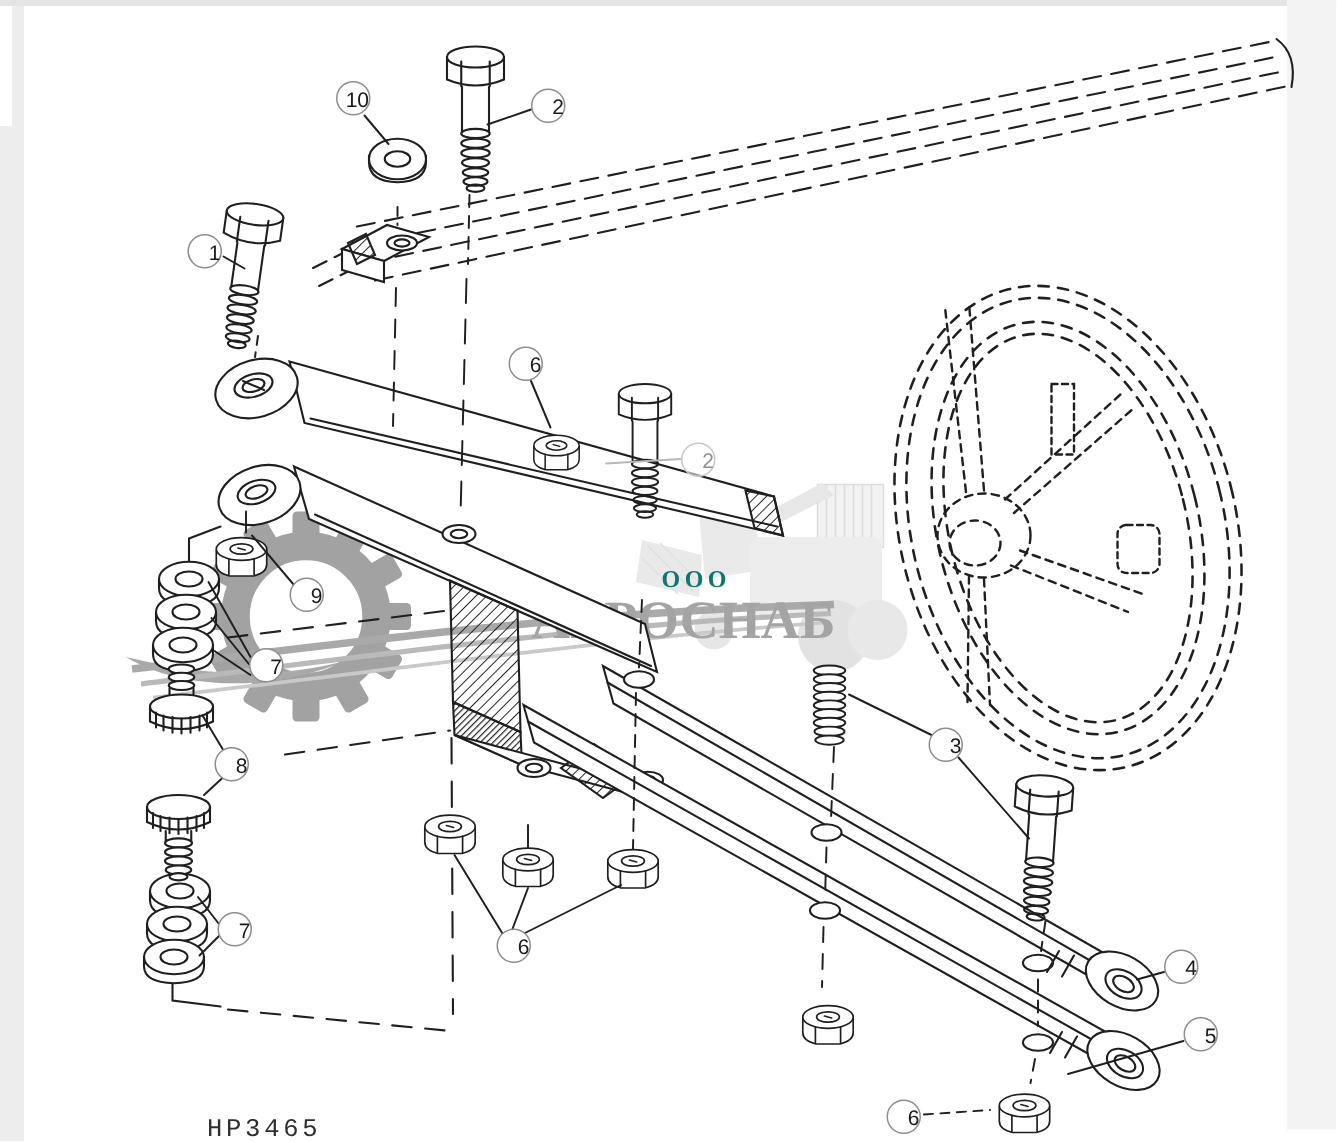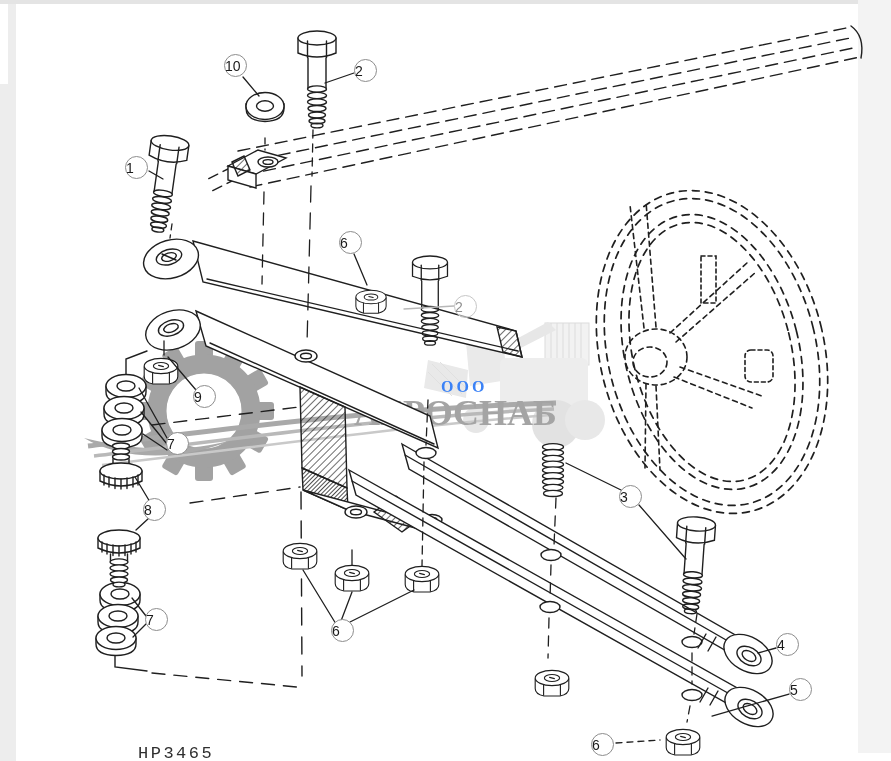--- a/index.html
+++ b/index.html
@@ -4,26 +4,26 @@
 <style>
   html,body{margin:0;padding:0;background:#fff;}
   .stage{position:relative;width:891px;height:761px;background:#fff;overflow:hidden;
          font-family:"Liberation Sans",sans-serif;}
   .strip-top{position:absolute;left:0;top:0;width:891px;height:4px;background:#e4e4e4;}
   .margin-left{position:absolute;left:0;top:4px;width:16px;height:757px;background:#ededed;}
   .margin-left-white{position:absolute;left:0;top:4px;width:8px;height:80px;background:#ffffff;}
   .margin-right{position:absolute;left:858px;top:0;width:33px;height:753px;background:#f3f3f3;}
   svg.layer{position:absolute;left:0;top:0;width:891px;height:761px;}
   .wm-ooo{position:absolute;left:441px;top:378px;font-family:"Liberation Serif",serif;
-          font-size:16px;letter-spacing:3px;color:#3b82f6;font-weight:600;}
+          font-size:16px;letter-spacing:3px;color:#0f766e;font-weight:600;}
   .wm-name{position:absolute;left:354px;top:392px;font-family:"Liberation Serif",serif;
            font-size:36px;color:#a4a4a4;font-weight:600;letter-spacing:0px;}
   .callout-layer{position:absolute;left:0;top:0;width:891px;height:761px;}
   .callout{position:absolute;width:23px;height:23px;border-radius:50%;border:1.5px solid #8d8d8d;
-           background:#fff;display:flex;align-items:center;justify-content:flex-start;
+           background:#fff;display:flex;align-items:center;justify-content:flex-end;
            font-size:14px;color:#1a1a1a;box-sizing:border-box;}
   .callout.faded{border-color:#c6c6c6;color:#8f8f8f;background:rgba(255,255,255,.55);}
   .drawing-number{position:absolute;left:138px;top:724px;font-family:"Liberation Mono",monospace;
                   font-size:17px;letter-spacing:2.5px;color:#2f2f2f;margin-top:20px;}
 </style>
 </head>
 <body>
 
 <div class="stage">
 

